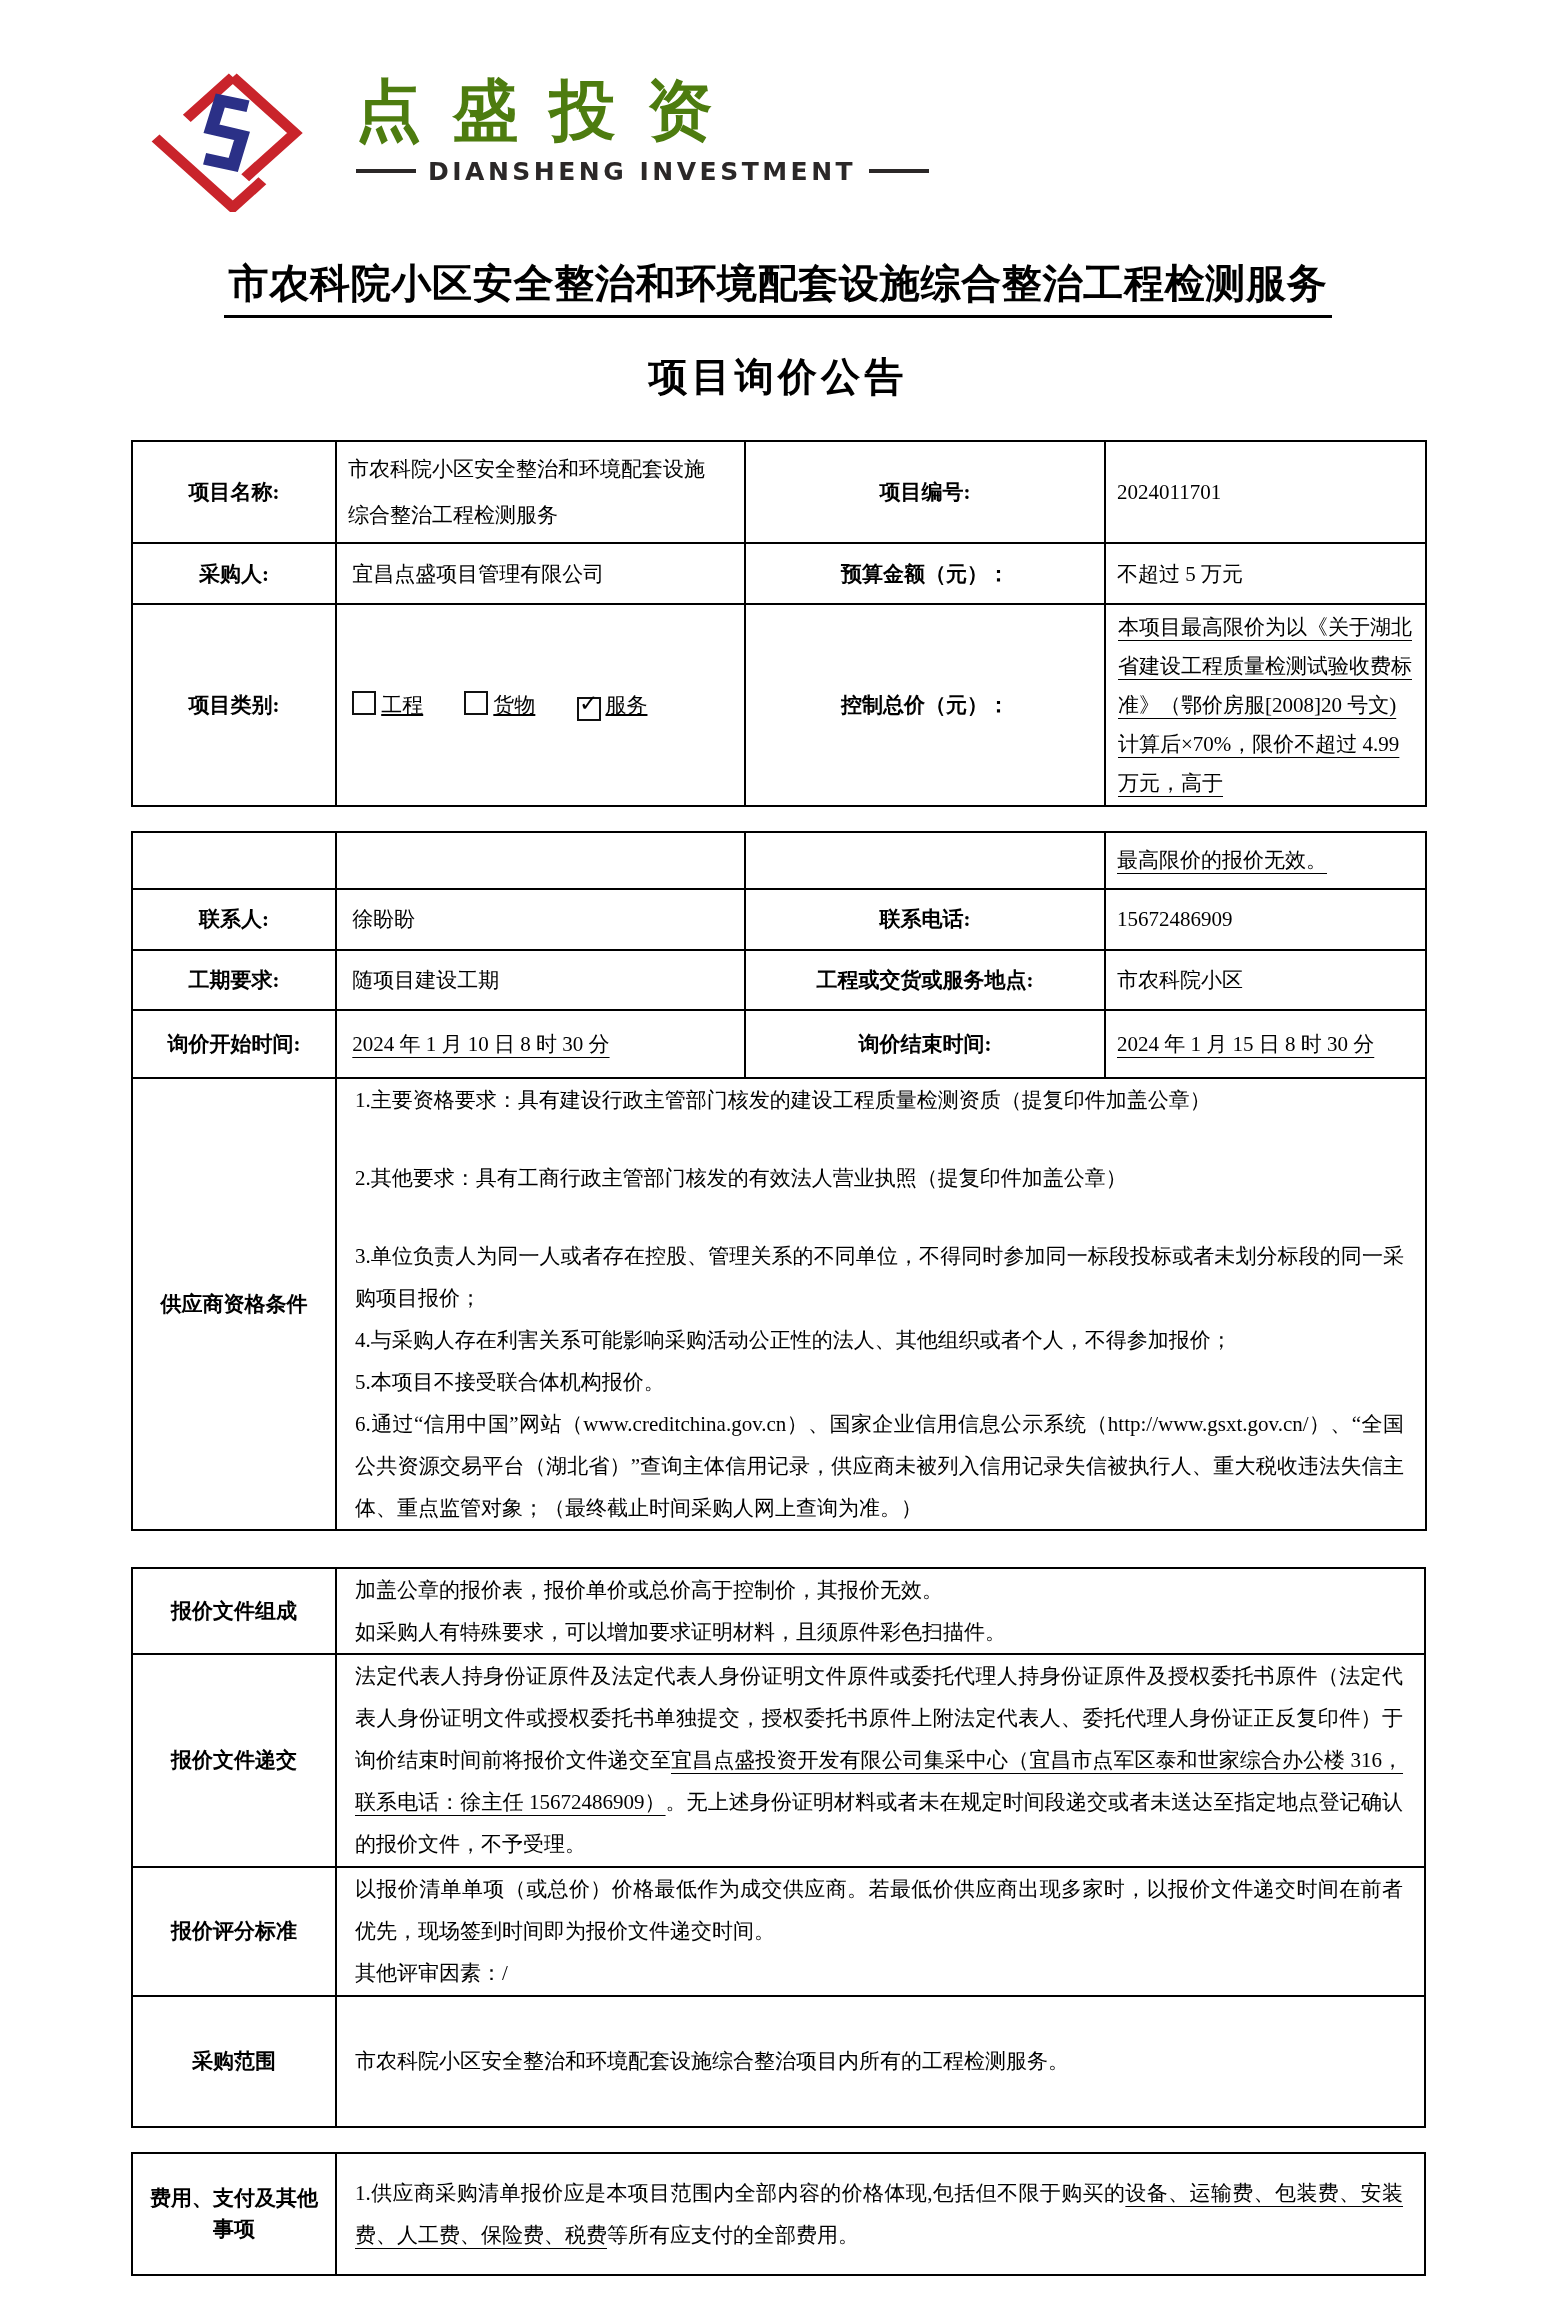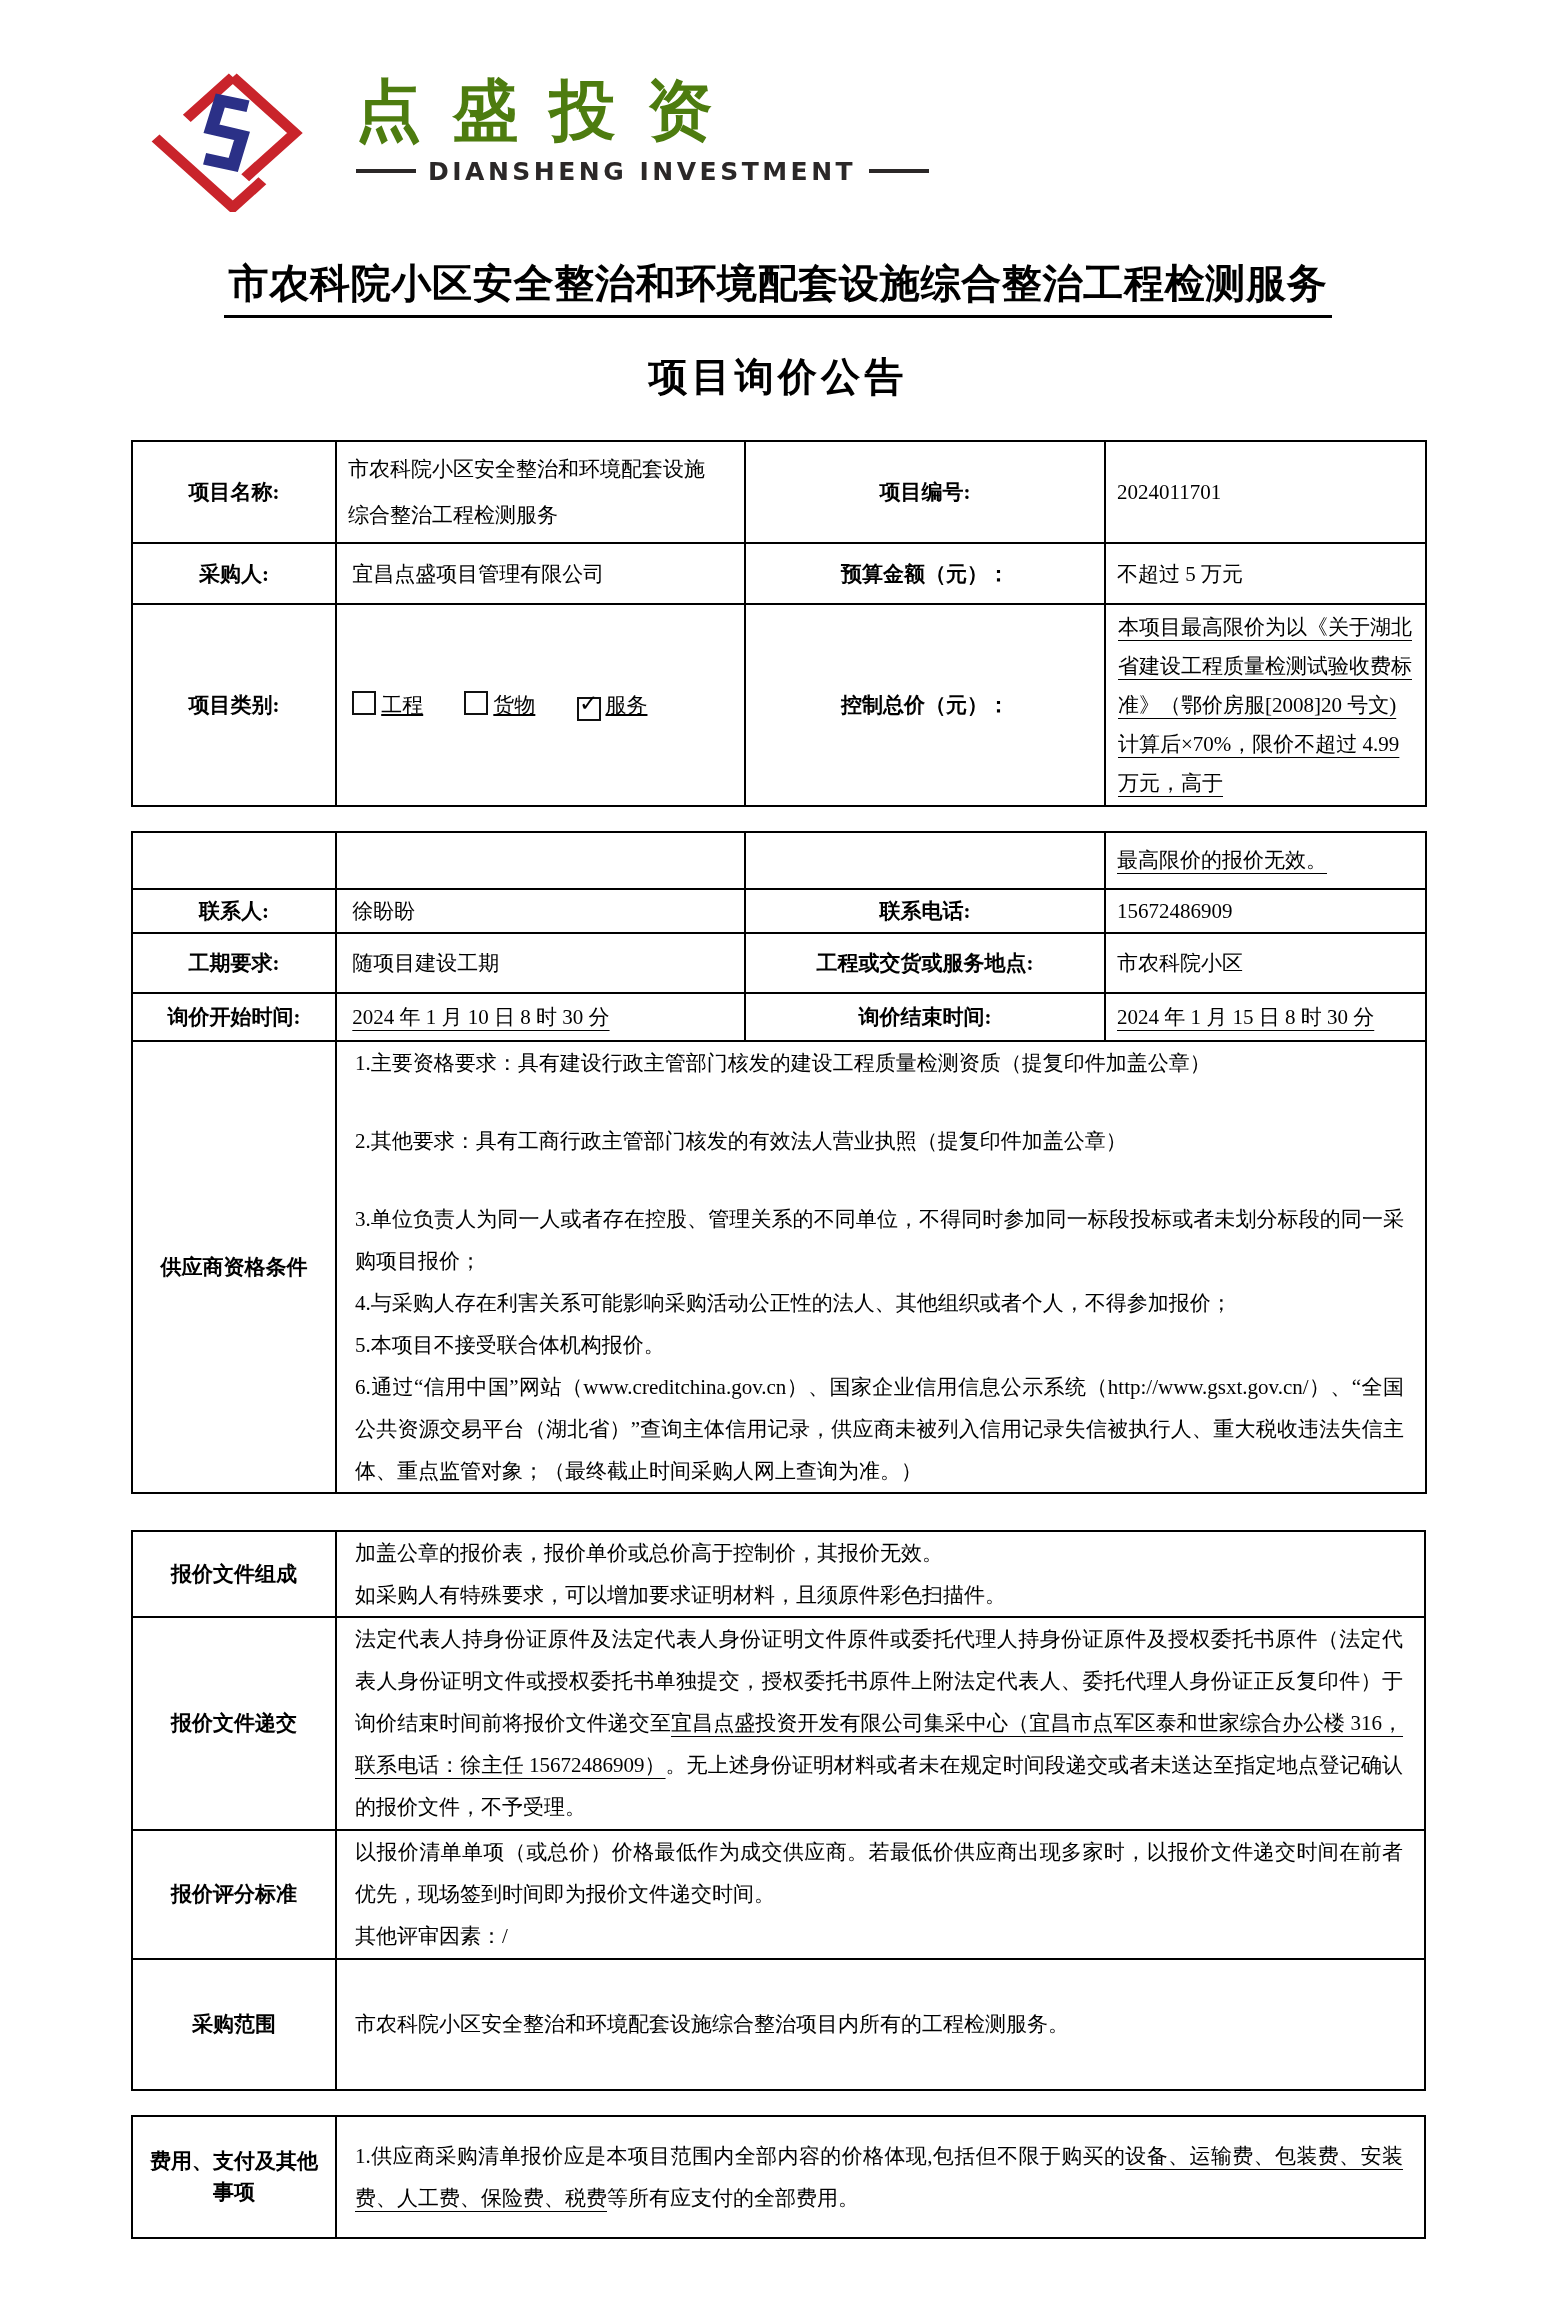--- a/index.html
+++ b/index.html
@@ -134,33 +134,33 @@
       </colgroup>
     <tbody>
         <tr style="height:57px;">
       <td></td>
       <td></td>
       <td></td>
       <td class="val4">
         <span class="u">最高限价的报价无效。</span>
       </td>
     </tr>
-    <tr style="height:44px;margin-left:28px;">
+    <tr style="height:61px;margin-left:28px;">
       <td class="lbl">联系人:</td>
       <td class="val">徐盼盼</td>
       <td class="lbl">联系电话:</td>
       <td class="val4">15672486909</td>
     </tr>
     <tr style="height:60px;">
       <td class="lbl">工期要求:</td>
       <td class="val">随项目建设工期</td>
       <td class="lbl">工程或交货或服务地点:</td>
       <td class="val4">市农科院小区</td>
     </tr>
-    <tr style="height:48px;padding-left:24px;">
+    <tr style="height:68px;padding-left:24px;">
       <td class="lbl">询价开始时间:</td>
       <td class="val"><span class="u">2024 年 1 月 10 日 8 时 30 分</span></td>
       <td class="lbl">询价结束时间:</td>
       <td class="val4"><span class="u">2024 年 1 月 15 日 8 时 30 分</span></td>
     </tr>
     <tr style="height:451px;">
       <td class="lbl">供应商资格条件</td>
       <td class="para qual" colspan="3">
         <p class="gap">1.主要资格要求：具有建设行政主管部门核发的建设工程质量检测资质（提复印件加盖公章）</p>
         <p class="gap">2.其他要求：具有工商行政主管部门核发的有效法人营业执照（提复印件加盖公章）</p>

